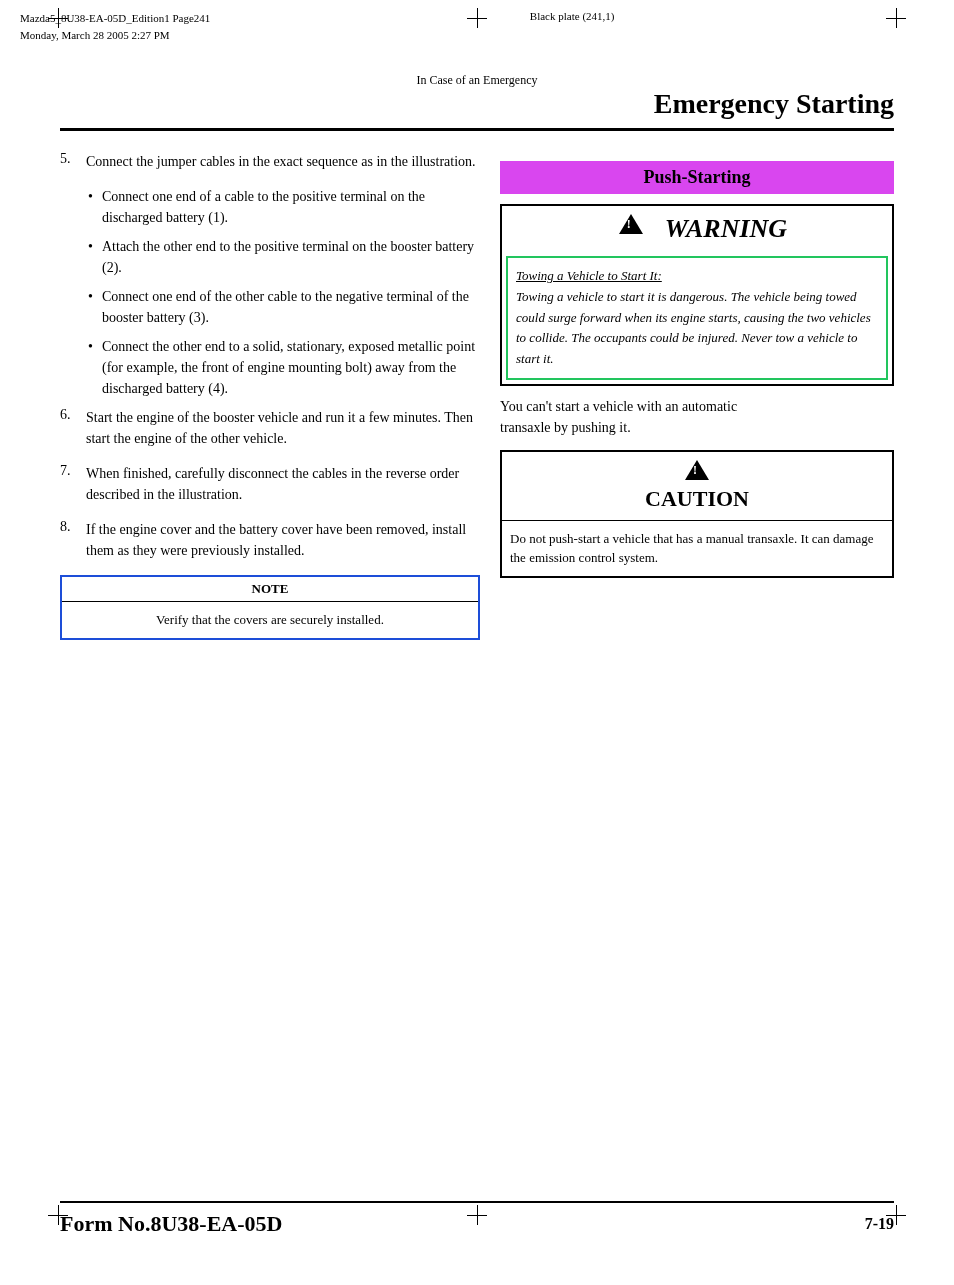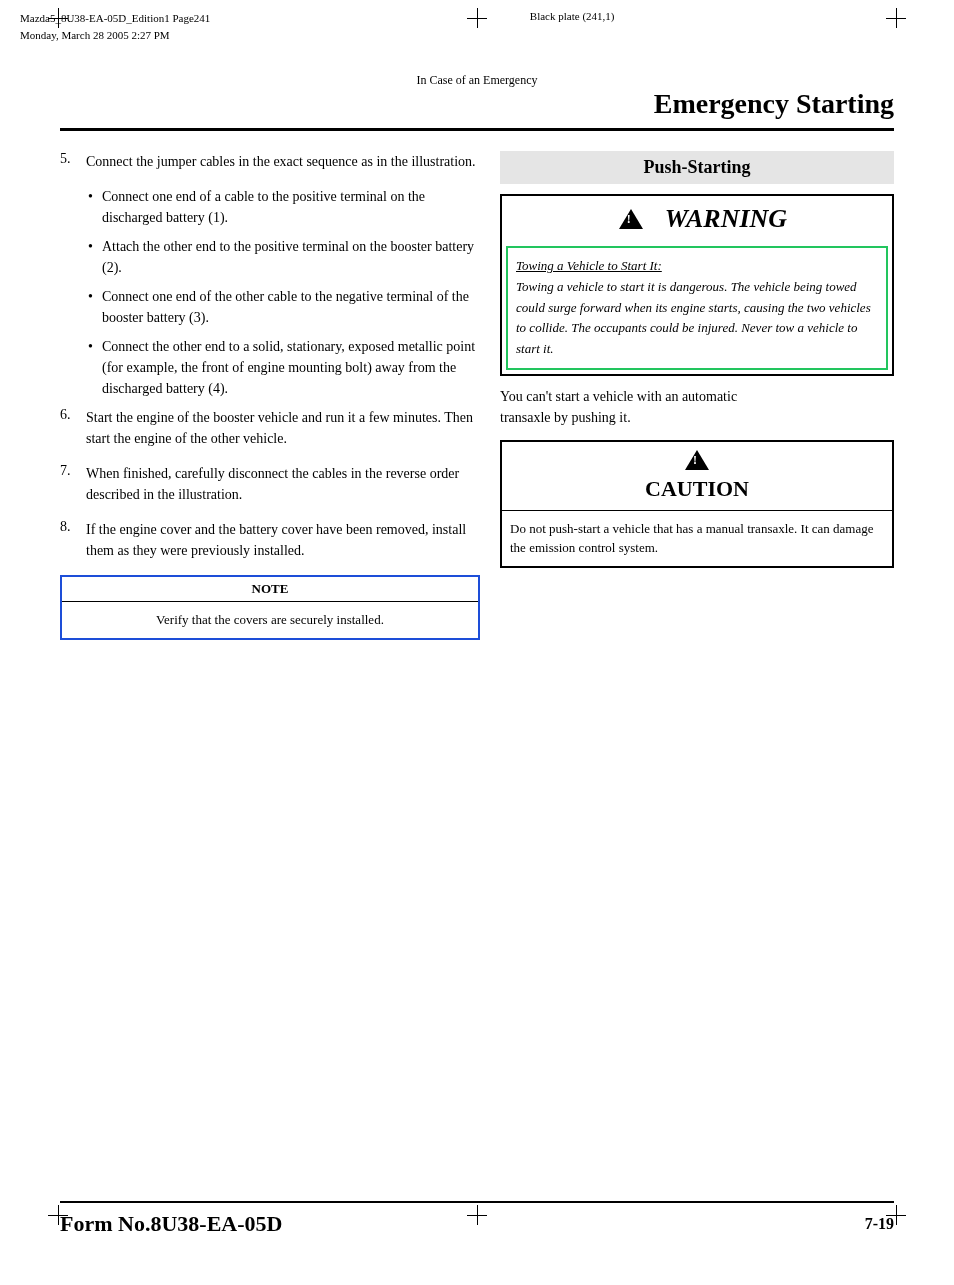--- a/index.html
+++ b/index.html
@@ -151,37 +151,37 @@
       border-bottom: 1px solid #000;
     }
     .note-content {
       padding: 8px;
       font-size: 13px;
       line-height: 1.5;
     }
 
     
     .push-starting-title {
-      background: #e5e5e5;
+      background: #d946ef;
       text-align: center;
       padding: 6px;
       font-size: 18px;
       font-weight: bold;
       color: #000;
+      margin-top: 10px;
     }
 
     
     .warning-box {
       border: 2px solid #000;
       margin-top: 10px;
       margin-bottom: 10px;
     }
     .warning-header {
       display: flex;
-      align-items: center;
       justify-content: center;
       padding: 8px;
       gap: 22px;
       margin-left: 12px;
     }
     .warning-title {
       font-size: 26px;
       font-style: italic;
       font-weight: bold;
     }

